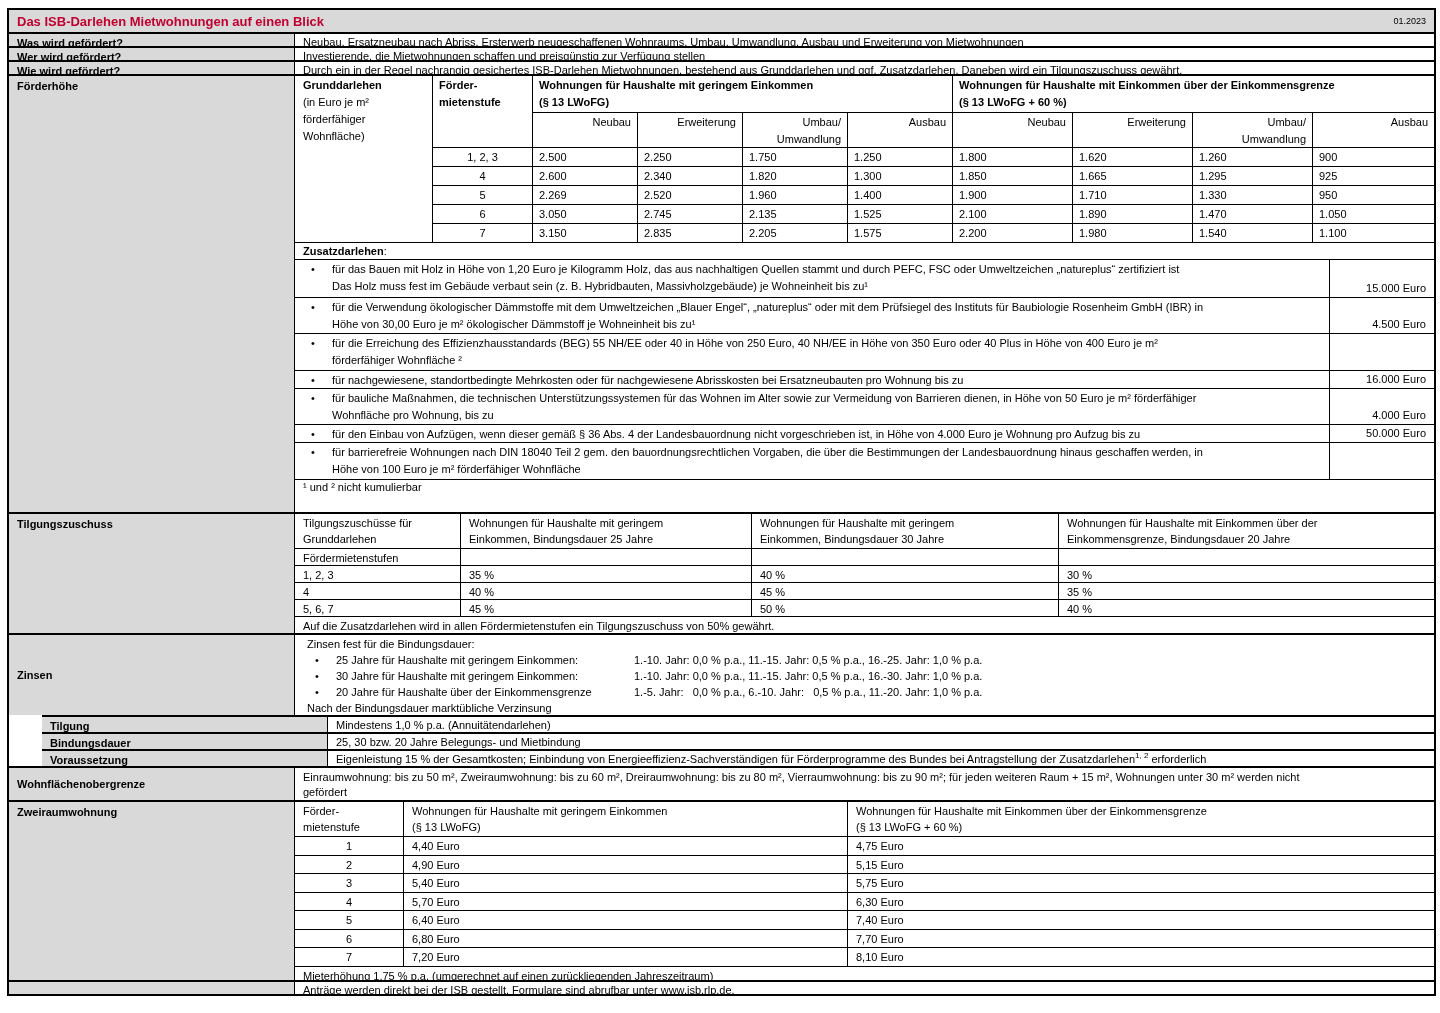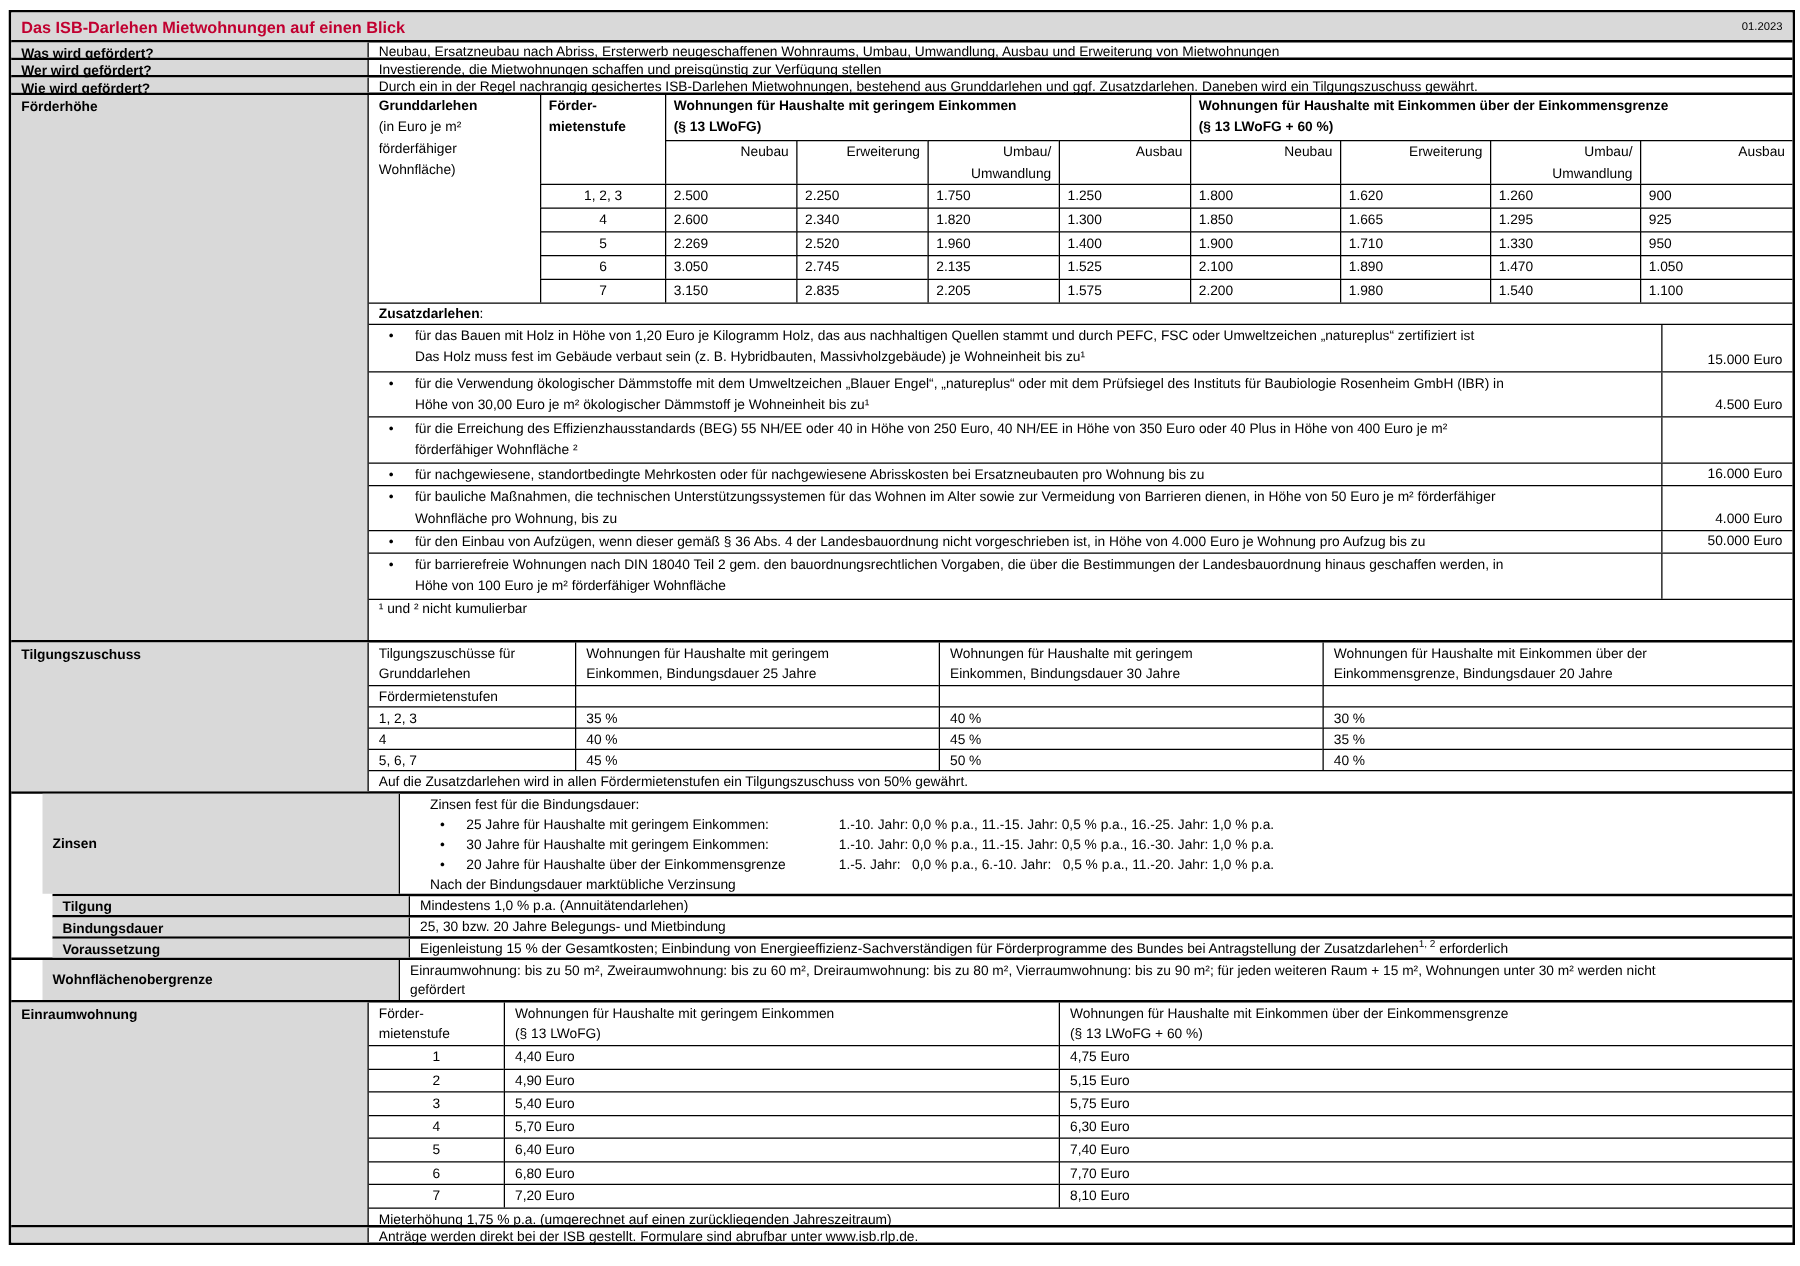--- a/index.html
+++ b/index.html
@@ -5,21 +5,21 @@
   * { box-sizing: border-box; margin: 0; padding: 0; }
   html,body { background:#fff; }
   body { font-family:"Liberation Sans", sans-serif; color:#000; }
   .page { position:relative; width:1440px; height:1013px; background:#fff; overflow:hidden; font-size:11px; }
   .doc { position:absolute; left:7px; top:8px; width:1429px; border:2px solid #000; background:#fff; }
 
   
   .mrow { display:flex; border-top:2px solid #000; align-items:stretch; }
   .mrow.first { border-top:none; }
   .lbl { flex:0 0 286px; background:#d9d9d9; border-right:1px solid #000; padding:2px 8px; font-weight:700; line-height:14px; }
-  .lbl.center { display:flex; align-items:center;margin-left:25px; }
+  .lbl.center { display:flex; align-items:center; }
   .lbl.top { padding-top:3px; }
   .content { flex:1; min-width:0; display:flex; flex-direction:column; }
   .txt { padding:2px 8px; line-height:13px; white-space:pre-line; }
 
   
   .title-row { height:22px; background:#d9d9d9; display:flex; justify-content:space-between; align-items:center; padding:0 8px; }
   .title { font-size:13px; font-weight:700; color:#c10030; }
   .date { font-size:9px; }
 
   
@@ -48,21 +48,21 @@
   .zd-foot { border-top:1px solid #000; height:15px; padding:1px 8px; line-height:12px; }
 
   
   .tz { display:grid; grid-template-columns:165px 291px 307px 1fr; grid-template-rows:34px 17px 17px 17px 17px 17px; }
   .tz > div { border-left:1px solid #000; border-top:1px solid #000; padding:1px 8px; line-height:16px; overflow:hidden; white-space:pre-line; }
   .tz > .nc1 { border-left:none; }
   .tz > .nr1 { border-top:none; }
   .tz-note { grid-column:1 / -1; border-left:none !important; line-height:13px; }
 
   
-  .zi { padding:1px 16px; }
+  .zi { padding:1px 4px; }
   .zi-line { padding:1px 8px; line-height:14px; }
   .zi-item { display:flex; padding:1px 0 1px 37px; position:relative; line-height:14px; }
   .zi-item::before { content:"\2022"; position:absolute; left:16px; top:1px; }
   .zi-left { flex:0 0 298px; }
   .zi-right { white-space:pre-wrap; }
 
   
   .mo { display:grid; grid-template-columns:108px 444px 1fr; grid-template-rows:34px 18.5px 18.5px 18.5px 18.5px 18.5px 18.5px 18.5px 15px; }
   .mo > div { border-left:1px solid #000; border-top:1px solid #000; padding:1px 8px; line-height:16px; overflow:hidden; white-space:pre-line; }
   .mo > .nc1 { border-left:none; }
@@ -305,21 +305,21 @@
 
     <div class="mrow h34">
       <div class="lbl center">Wohnflächenobergrenze</div>
       <div class="content">
           <div class="txt" style="line-height:15px">Einraumwohnung: bis zu 50 m², Zweiraumwohnung: bis zu 60 m², Dreiraumwohnung: bis zu 80 m², Vierraumwohnung: bis zu 90 m²; für jeden weiteren Raum + 15 m², Wohnungen unter 30 m² werden nicht
 gefördert</div>
         </div>
     </div>
 
     <div class="mrow h180">
-      <div class="lbl top">Einraumwohnung</div>
+      <div class="lbl top">Zweiraumwohnung</div>
       <div class="content">
         <div class="mo">
           <div class="nc1 nr1">Förder-
 mietenstufe</div>
           <div class="nr1">Wohnungen für Haushalte mit geringem Einkommen
 (§ 13 LWoFG)</div>
           <div class="nr1">Wohnungen für Haushalte mit Einkommen über der Einkommensgrenze
 (§ 13 LWoFG + 60 %)</div>
 
           <div class="nc1 mo-st">1</div>

